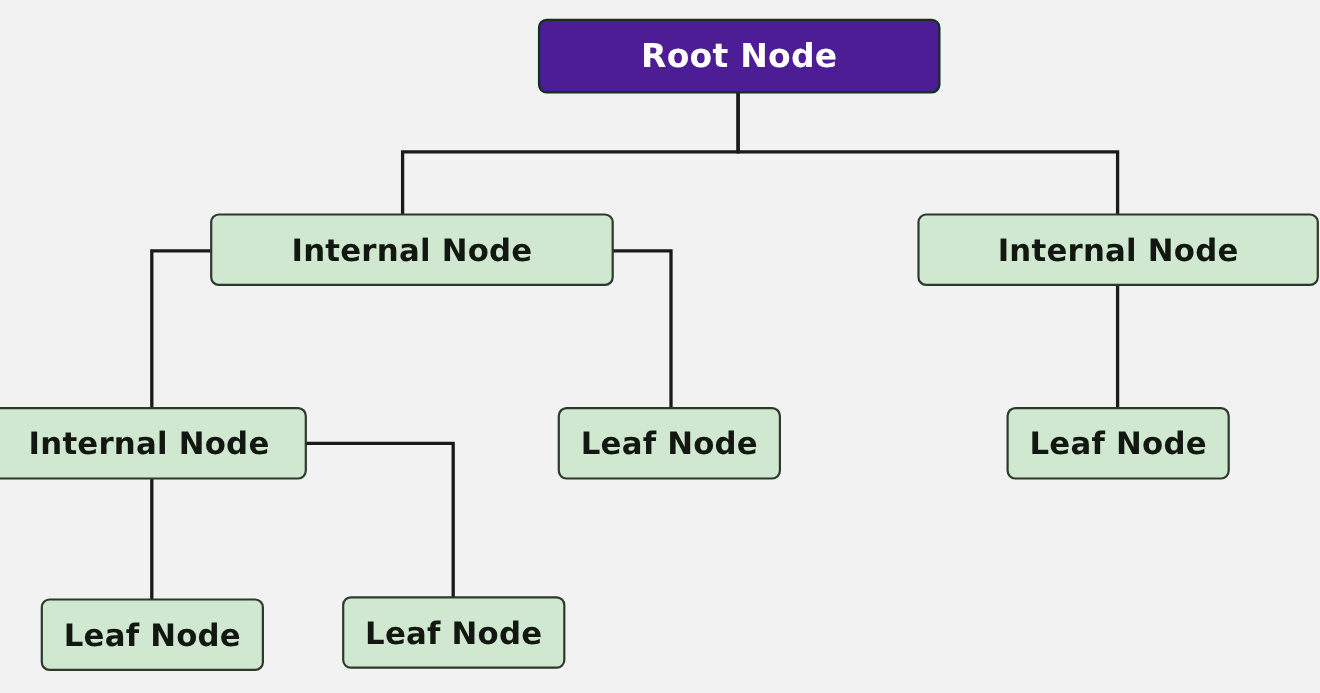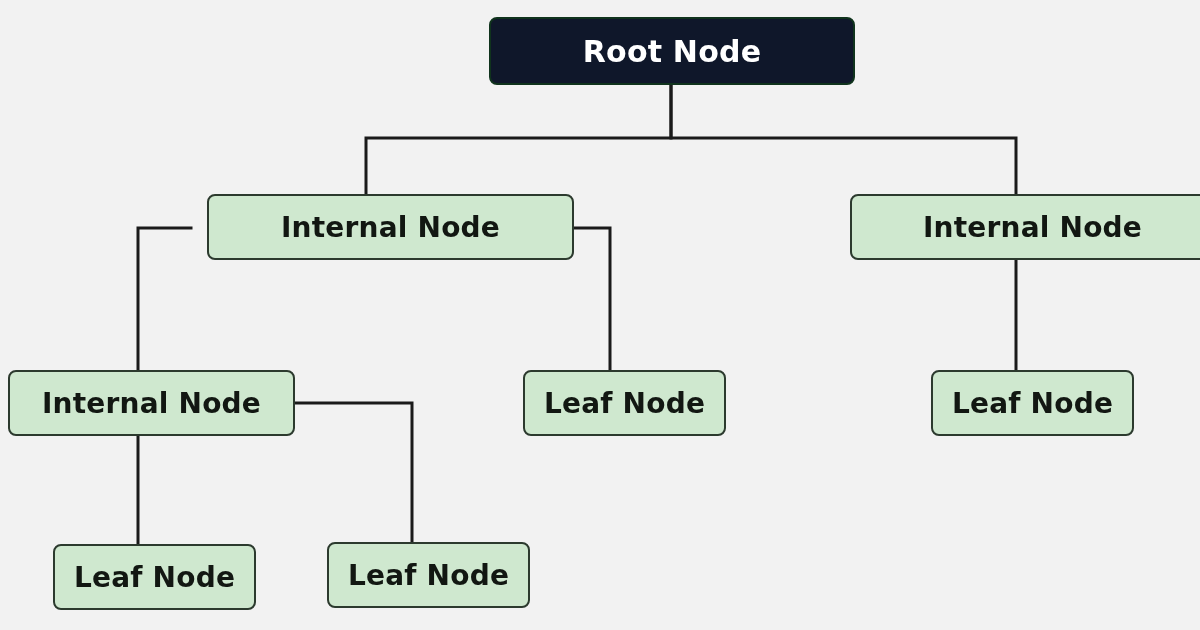--- a/index.html
+++ b/index.html
@@ -42,42 +42,41 @@
   }
   .node-root {
     background: #23823f;
     color: #ffffff;
     border-color: #10331d;
   }
   .node-internal, .node-leaf {
     background: #cfe8cf;
     color: #121712;
     border-color: #2c3a2e;
-    margin-left: 16px;
   }
 </style>
 </head>
 <body>
 
 <div id="tree-canvas">
 
   <svg id="edge-layer" viewBox="0 0 1200 630" width="1200" height="630" xmlns="http://www.w3.org/2000/svg">
     <g id="edge-group" fill="none" stroke="#1a1a1a" stroke-width="3" stroke-linecap="square" stroke-linejoin="miter">
         <path d="M 671 85 L 671 138 L 366 138 L 366 194"></path>
         <path d="M 671 85 L 671 138 L 1016 138 L 1016 194"></path>
         <path d="M 191 228 L 138 228 L 138 370"></path>
         <path d="M 558 228 L 610 228 L 610 370"></path>
         <path d="M 1016 260 L 1016 370"></path>
         <path d="M 138 436 L 138 544"></path>
         <path d="M 279 403 L 412 403 L 412 542"></path>
       </g>
   </svg>
 
   <div id="node-group">
-      <div class="node node-root" style="left: 489px; top: 17px; width: 366px; height: 68px; font-size: 30px; background: #0f172a; color: rgb(255, 255, 255); border-color: rgb(16, 51, 29);">
+      <div class="node node-root" style="left: 489px; top: 17px; width: 366px; height: 68px; font-size: 30px; background: #4c1d95; color: rgb(255, 255, 255); border-color: rgb(16, 51, 29);">
         <span>Root Node</span>
       </div>
       <div class="node node-internal" style="left: 191px; top: 194px; width: 367px; height: 66px; font-size: 28px; background: rgb(207, 232, 207); color: rgb(18, 23, 18); border-color: rgb(44, 58, 46);">
         <span>Internal Node</span>
       </div>
       <div class="node node-internal" style="left: 834px; top: 194px; width: 365px; height: 66px; font-size: 28px; background: rgb(207, 232, 207); color: rgb(18, 23, 18); border-color: rgb(44, 58, 46);">
         <span>Internal Node</span>
       </div>
       <div class="node node-internal" style="left: -8px; top: 370px; width: 287px; height: 66px; font-size: 28px; background: rgb(207, 232, 207); color: rgb(18, 23, 18); border-color: rgb(44, 58, 46);">
         <span>Internal Node</span>

